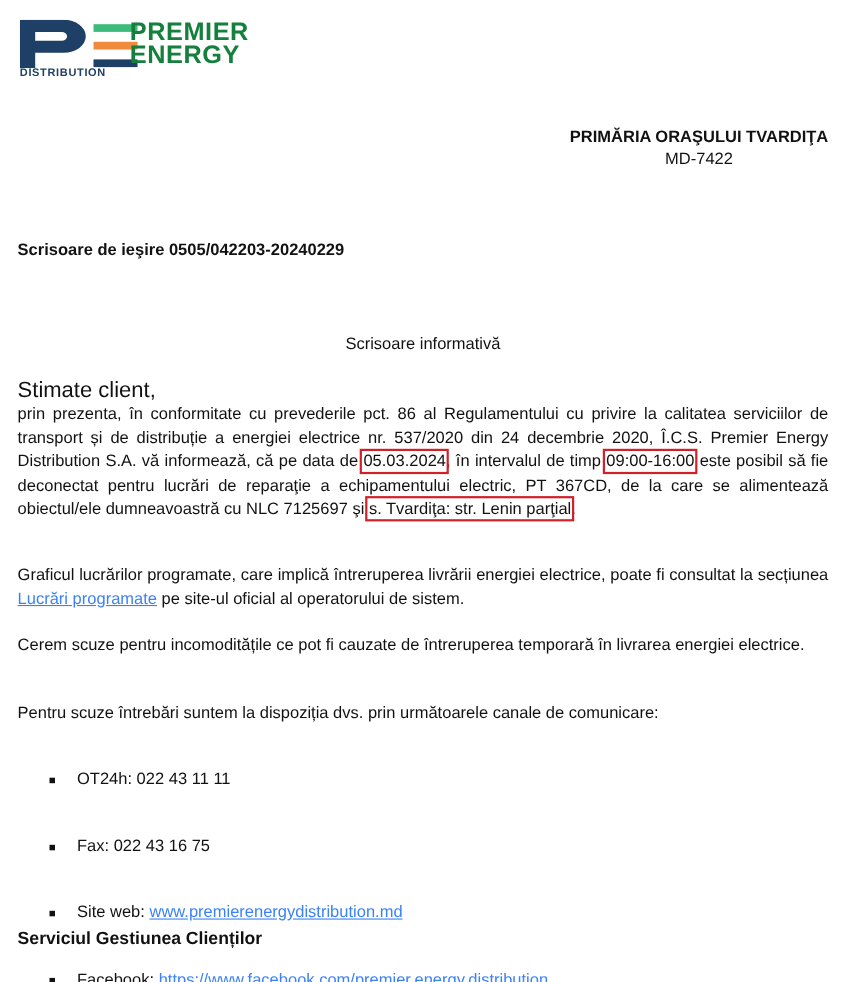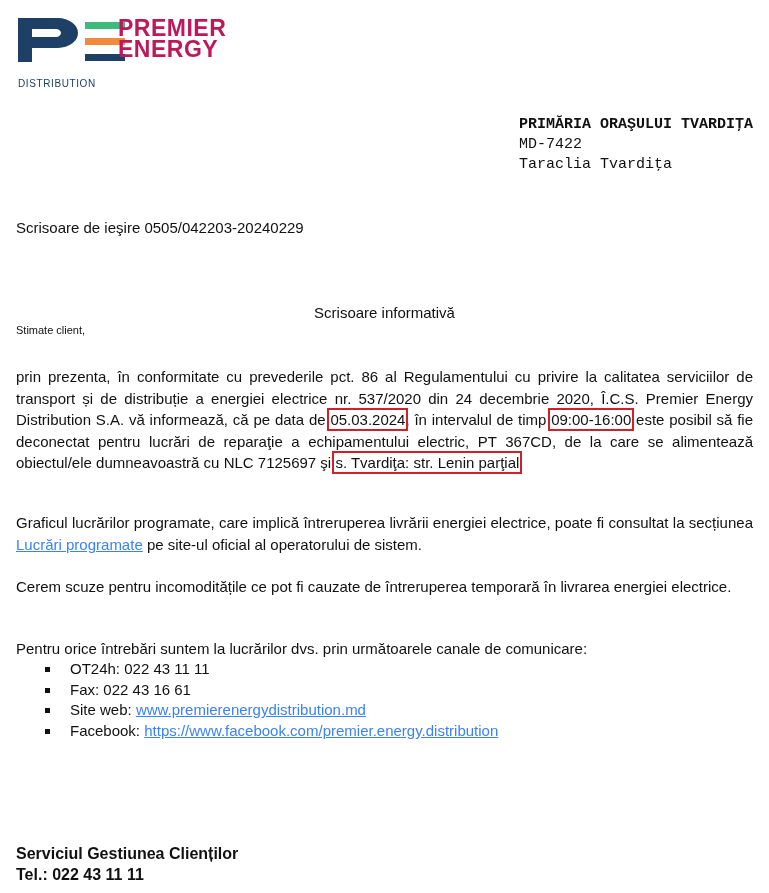--- a/index.html
+++ b/index.html
@@ -4,41 +4,41 @@
   <style>
     html, body { margin: 0; padding: 0; background: #ffffff; }
     body {
       width: 769px; height: 893px; position: relative; overflow: hidden;
       font-family: "Liberation Sans", sans-serif; color: #111111; font-size: 15px;
     }
     .logo { position: absolute; left: 18px; top: 18px; width: 240px; height: 60px; }
     .logo .p-letter { position: absolute; left: 0; top: 0; }
     .logo .bars { position: absolute; left: 67px; top: 4px; width: 40px; }
     .logo .bar { height: 7px; margin-bottom: 9px; }
-    .logo .brand { position: absolute; left: 100px; top: 0; font-weight: bold; color: #be185d; font-size: 23px; line-height: 21px; letter-spacing: 0.5px; }
-    .logo .dist { position: absolute; left: 0; top: 60px; font-weight: normal; color: #1e3f66; font-size: 10px; letter-spacing: 0.6px; }
+    .logo .brand { position: absolute; left: 100px; top: 0; font-weight: bold; color: #15803d; font-size: 23px; line-height: 21px; letter-spacing: 0.5px; }
+    .logo .dist { position: absolute; left: 0; top: 43px; font-weight: bold; color: #1e3f66; font-size: 10px; letter-spacing: 0.6px; }
 
-    .recipient { position: absolute; right: 16px; top: 115px; text-align: left; font-size: 15px; line-height: 20px; font-family: Liberation Mono, monospace; }
+    .recipient { position: absolute; right: 16px; top: 115px; text-align: center; font-size: 15px; line-height: 20px; }
     .recipient .name { font-weight: bold; }
 
-    .ref { position: absolute; left: 16px; top: 219px; font-weight: normal; font-size: 15px; }
+    .ref { position: absolute; left: 16px; top: 219px; font-weight: bold; font-size: 15px; }
     .doc-title { position: absolute; left: 0; width: 769px; top: 304px; text-align: center; font-size: 15px; }
-    .greeting { position: absolute; left: 16px; top: 324px; font-size: 11px; }
+    .greeting { position: absolute; left: 16px; top: 344px; font-size: 20px; }
 
     .para { position: absolute; left: 16px; width: 737px; text-align: justify; font-size: 15px; line-height: 21.5px; }
     .p1 { top: 366px; }
     .p2 { top: 512px; }
     .p3 { top: 576px; }
     .p4 { top: 638px; }
     b { font-weight: normal; }
     .boxed { outline: 2.5px solid #d0202a; outline-offset: 1px; }
     a { color: #3b82f6; text-decoration: underline; }
 
     .contacts { position: absolute; left: 16px; top: 659px; margin: 0; padding: 0; list-style: none; font-size: 15px; line-height: 20.5px; }
-    .contacts li { position: relative; padding-left: 54px; }
+    .contacts li { position: relative; padding-left: 54px; margin-top: 40px; }
     .contacts li::before { content: ""; position: absolute; left: 29px; top: 8px; width: 5px; height: 5px; background: #111; }
 
     .sign { position: absolute; left: 16px; top: 843px; font-weight: bold; font-size: 16px; line-height: 21px; }
   </style>
 </head>
 <body>
 
 <div class="logo">
   <svg class="p-letter" width="62" height="44" viewBox="0 0 62 44">
     <path d="M0 0 H40 A20 15 0 0 1 40 30 H14 V44 H0 Z M14 11 V19 H38 A5 4 0 0 0 38 11 Z" fill="#1e3f66"></path>
@@ -51,38 +51,36 @@
   <div class="brand">
     <div>PREMIER</div>
     <div>ENERGY</div>
   </div>
   <div class="dist">DISTRIBUTION</div>
 </div>
 
 <div class="recipient">
   <div class="name">PRIMĂRIA ORAŞULUI TVARDIŢA</div>
   <div>MD-7422</div>
-  <div>Taraclia Tvardiţa</div>
 </div>
 
 <div class="ref">Scrisoare de ieşire 0505/042203-20240229</div>
 <div class="doc-title">Scrisoare informativă</div>
 <div class="greeting">Stimate client,</div>
 
 <div class="para p1"><span>prin prezenta, în conformitate cu prevederile pct. 86 al Regulamentului cu privire la calitatea serviciilor de transport și de distribuție a energiei electrice nr. 537/2020 din 24 decembrie 2020, Î.C.S. Premier Energy Distribution S.A. vă informează, că pe data de </span><b class="boxed">05.03.2024</b><span>, în intervalul de timp </span><b class="boxed">09:00-16:00</b><span>  este posibil să fie deconectat pentru </span><b>lucrări de reparaţie a echipamentului electric, PT 367CD</b><span>, de la care se alimentează </span><b>obiectul/ele dumneavoastră cu NLC 7125697 şi</b> <b class="boxed">s. Tvardiţa: str. Lenin parţial</b><span>.</span></div>
 
 <div class="para p2"><span>Graficul lucrărilor programate, care implică întreruperea livrării energiei electrice, poate fi consultat la secțiunea </span><a href="#">Lucrări programate</a><span> pe site-ul oficial al operatorului de sistem.</span></div>
 
 <div class="para p3">Cerem scuze pentru incomoditățile ce pot fi cauzate de întreruperea temporară în livrarea energiei electrice.</div>
 
-<div class="para p4">Pentru orice întrebări suntem la lucrărilor dvs. prin următoarele canale de comunicare:</div>
+<div class="para p4">Pentru scuze întrebări suntem la dispoziția dvs. prin următoarele canale de comunicare:</div>
 
 <ul class="contacts">
   <li><span>OT24h: </span><span>022 43 11 11</span></li>
-  <li><span>Fax: </span><span>022 43 16 61</span></li>
+  <li><span>Fax: </span><span>022 43 16 75</span></li>
   <li><span>Site web: </span><a href="#">www.premierenergydistribution.md</a></li>
   <li><span>Facebook: </span><a href="#">https://www.facebook.com/premier.energy.distribution</a></li>
 </ul>
 
 <div class="sign">
   <div>Serviciul Gestiunea Clienților</div>
-  <div>Tel.: 022 43 11 11</div>
 </div>
 
 </body></html>

